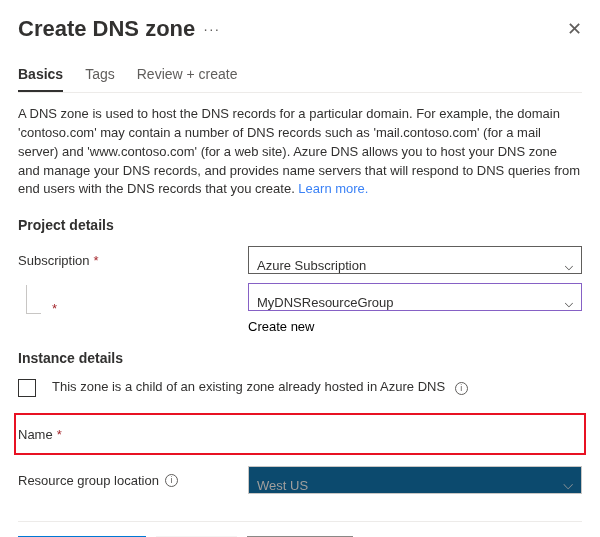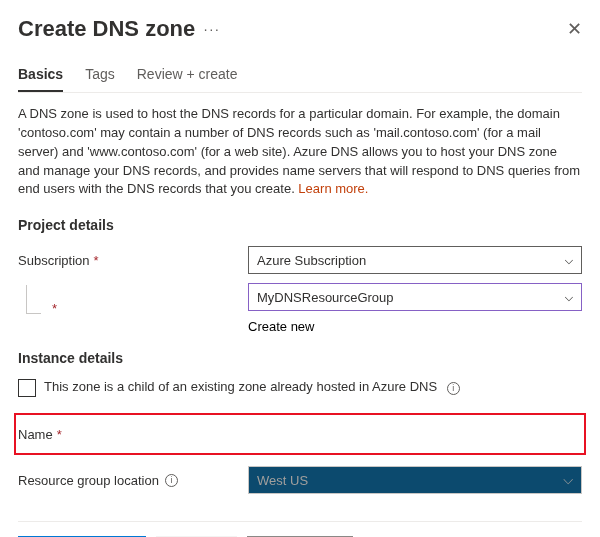--- a/index.html
+++ b/index.html
@@ -6,37 +6,37 @@
     body { font-family: "Segoe UI", -apple-system, sans-serif; font-size: 13px; color: #323130; background: #fff; width: 600px; padding: 16px 18px; }
     .header { display: flex; align-items: center; justify-content: space-between; margin-bottom: 24px; }
     .title-wrap { display: flex; align-items: center; gap: 8px; }
     .title { font-size: 22px; font-weight: 600; }
     .dots { color: #605e5c; font-size: 14px; letter-spacing: 1px; cursor: pointer; }
     .close { font-size: 18px; color: #605e5c; cursor: pointer; font-weight: 300; }
     .tabs { display: flex; gap: 22px; border-bottom: 1px solid #edebe9; margin-bottom: 12px; }
     .tab { padding: 0 0 8px 0; font-size: 14px; color: #605e5c; cursor: pointer; border-bottom: 2px solid transparent; }
     .tab.active { color: #323130; border-bottom: 2px solid #323130; font-weight: 700; }
     .description { font-size: 13px; line-height: 1.45; color: #323130; margin-bottom: 18px; }
-    .description a { color: #c2410c; text-decoration: none; }
+    .description a { color: #3b82f6; text-decoration: none; }
     .section-title { font-size: 14px; font-weight: 600; margin: 16px 0 12px 0; }
     .field-row { display: flex; align-items: center; margin-bottom: 8px; min-height: 30px; }
     .field-label { width: 230px; font-size: 13px; color: #323130; display: flex; align-items: center; }
     .field-label.indent { padding-left: 30px; position: relative; }
     .field-label.indent::before { content: ""; position: absolute; left: 8px; top: -16px; width: 14px; height: 28px; border-left: 1px solid #c8c6c4; border-bottom: 1px solid #c8c6c4; }
     .req { color: #a4262c; margin-left: 4px; }
     .info-icon { display:inline-flex; width:13px; height:13px; border:1px solid #605e5c; border-radius:50%; font-size:9px; align-items:center; justify-content:center; margin-left:6px; color:#605e5c; cursor:default;}
     .field-control { flex: 1; }
-    .select, .input { width: 100%; height: 28px; border: 1px solid #605e5c; background: #fff; padding: 0 8px; font-size: 13px; font-family: inherit; display: flex; align-items: center; justify-content: space-between; cursor: pointer; }
+    .select, .input { width: 100%; height: 28px; border: 1px solid #605e5c; background: #fff; padding: 0 8px; font-size: 13px; font-family: inherit; display: flex; align-items: flex-end; justify-content: space-between; cursor: pointer; }
     .select .chev { font-size: 11px; color: #323130; }
     .select.focused { border: 1px solid #8661c5; }
     .input.validated { border: 1px solid #605e5c; position: relative; }
     .input.disabled { background: #0c4a6e; color: #a19f9d; border-color: #c8c6c4; cursor: default; }
     .check-mark { color: #107c10; font-size: 14px; }
     .link-small { color: #000000; font-size: 13px; text-decoration: none; cursor: pointer; display:inline-block; margin-top:8px; }
-    .checkbox-row { display: flex; align-items: flex-start; gap: 8px; margin: 10px 0 16px 0; }
+    .checkbox-row { display: flex; align-items: flex-start; gap: 16px; margin: 10px 0 16px 0; }
     .checkbox { width: 18px; height: 18px; border: 1px solid #323130; flex-shrink: 0; cursor: pointer; margin-top:1px; }
     .checkbox-label { font-size: 13px; line-height: 1.4; max-width: 420px; }
     .highlight-box { border: 2px solid #e81123; padding: 4px 2px; margin: 2px -4px 10px -4px; }
     .footer { border-top: 1px solid #edebe9; margin-top: 26px; padding-top: 14px; display: flex; align-items: center; gap: 10px; }
     .btn { height: 30px; padding: 0 14px; font-size: 13px; border: 1px solid #8a8886; background: #fff; cursor: pointer; font-family: inherit; }
     .btn.primary { background: #0078d4; color: #fff; border: 1px solid #0078d4; font-weight: 600; }
     .btn.disabled { background: #f3f2f1; color: #a19f9d; border: 1px solid #f3f2f1; cursor: default; }
   </style>
 </head>
 <body>

